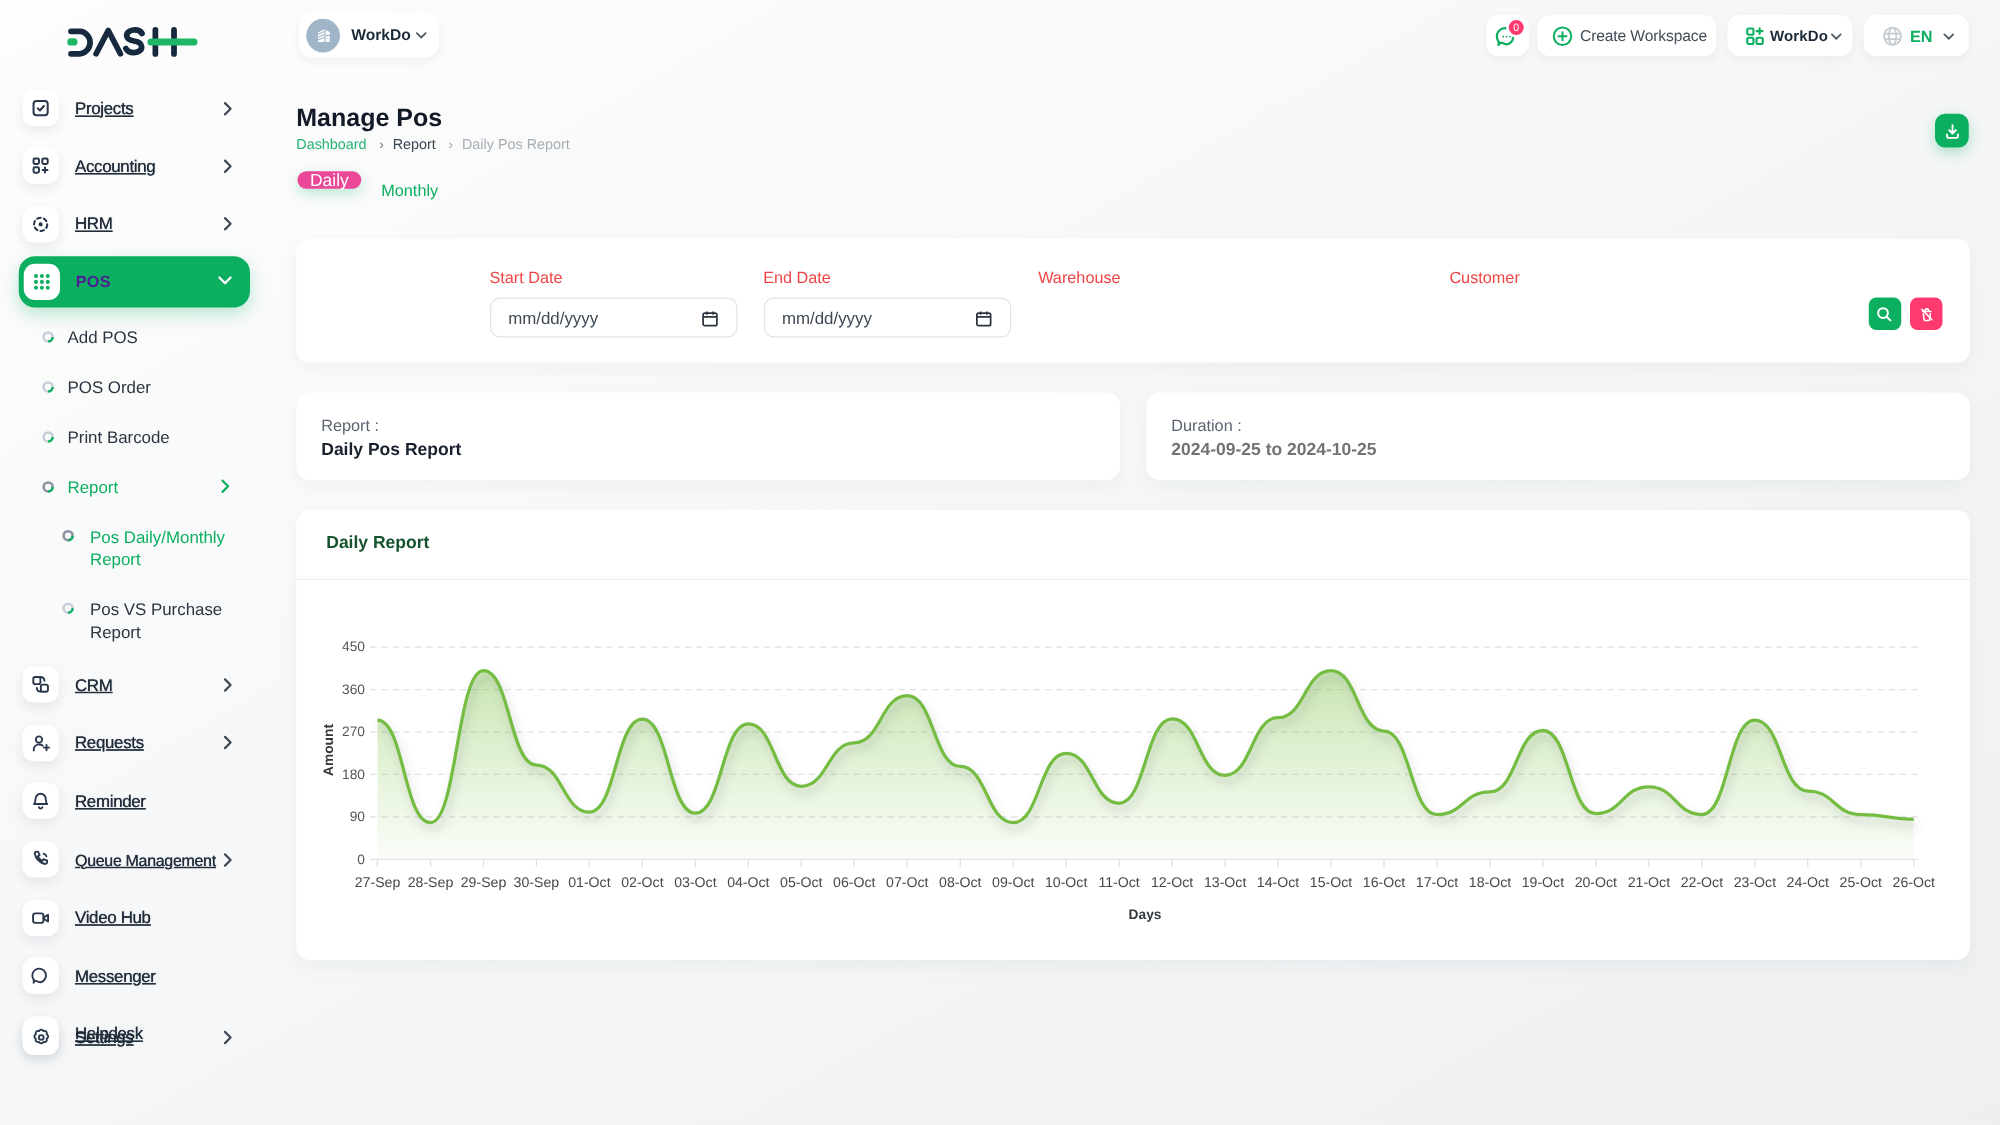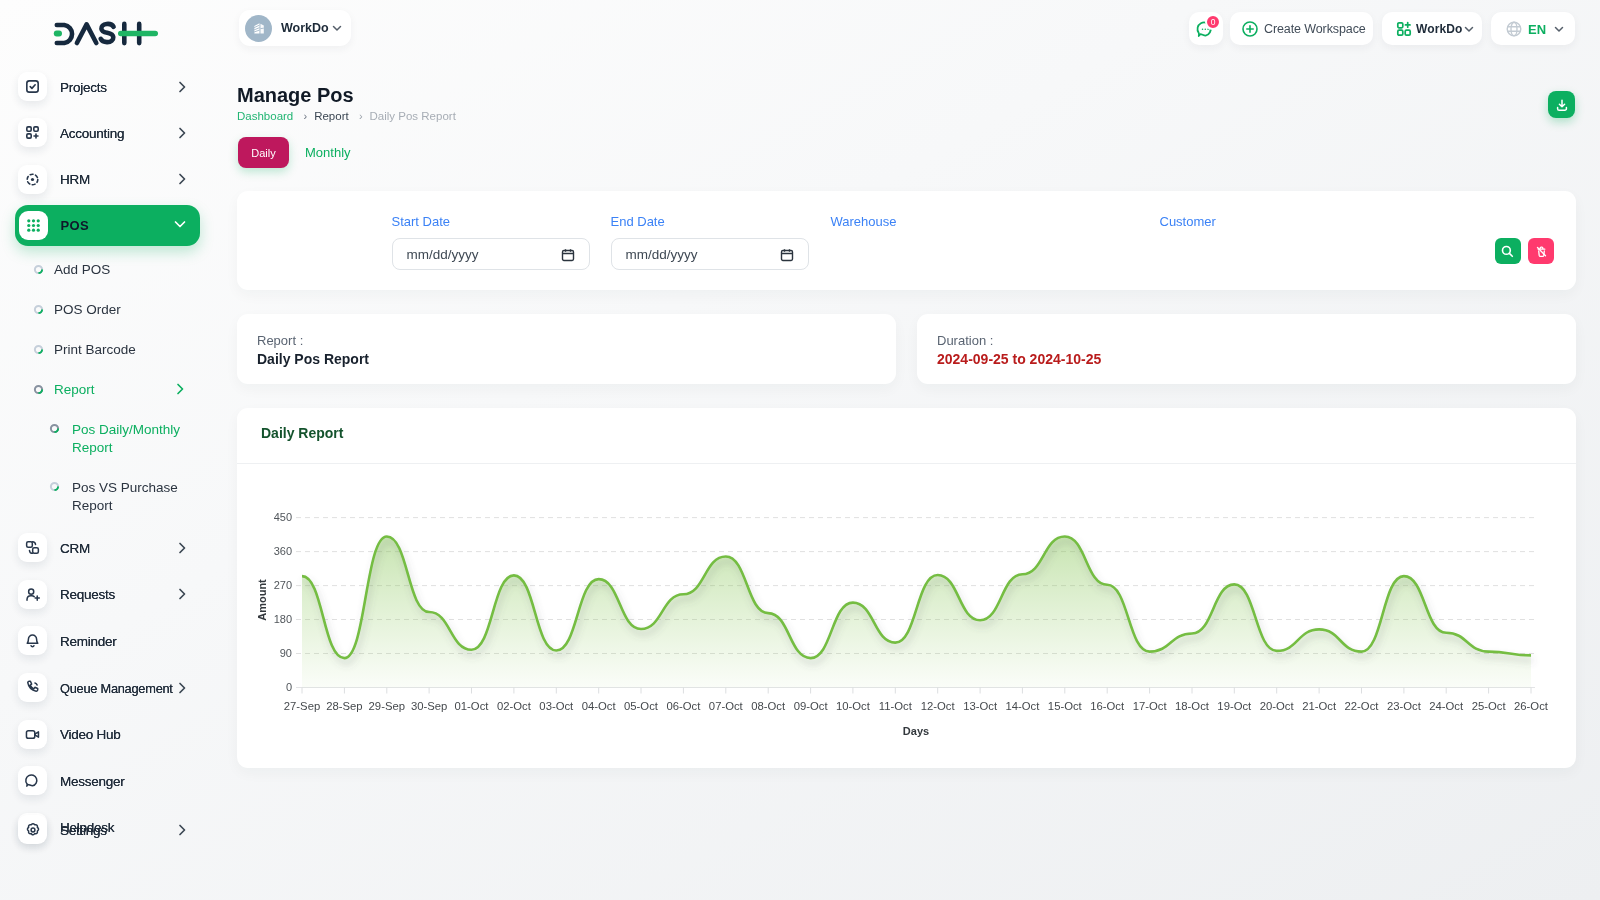--- a/index.html
+++ b/index.html
@@ -2,28 +2,28 @@
 <html><head>
 <meta charset="utf-8">
 <style>
 * { margin:0; padding:0; box-sizing:border-box; }
 html,body { width:1600px; height:900px; overflow:hidden; font-family:"Liberation Sans", sans-serif; }
 body { background:linear-gradient(150deg,#fdfdfd 0%,#f7f8f9 38%,#edeff1 100%); position:relative; }
 .abs { position:absolute; }
 .card { position:absolute; background:#fff; border-radius:11px; box-shadow:0 5px 14px rgba(30,40,60,0.04); }
 .iconbox { position:absolute; left:18px; width:29px; height:29px; background:#fff; border-radius:9px; box-shadow:0 4px 9px rgba(25,45,70,0.09); display:flex; align-items:center; justify-content:center; }
 .sitem { position:absolute; left:0; width:218px; height:29px; }
-.sitem .txt { position:absolute; left:60px; top:50%; transform:translateY(-50%); font-size:13.5px; color:#202c3a; text-shadow:0 0 0.6px #202c3a; letter-spacing:-0.25px; white-space:nowrap; }
+.sitem .txt { position:absolute; left:60px; top:50%; transform:translateY(-50%); font-size:13.5px; color:#202c3a; text-shadow:0 0 0.6px #202c3a; letter-spacing:-0.25px; white-space:nowrap;text-decoration:underline; }
 .chev { position:absolute; right:32px; top:50%; transform:translateY(-50%); }
 .sub { position:absolute; left:0; width:218px; font-size:13.5px; color:#2b3440; }
 .sub .blt { position:absolute; left:33px; top:2px; }
 .sub .t { position:absolute; left:54px; top:0; white-space:nowrap; }
 .btnw { position:absolute; background:#fff; border-radius:10px; box-shadow:0 3px 8px rgba(30,40,60,0.05); display:flex; align-items:center; }
 .inp { position:absolute; height:32px; background:#fff; border:1px solid #dfe3e7; border-radius:8px; display:flex; align-items:center; font-size:13.5px; color:#3f4954; }
-.lab { position:absolute; font-size:13px; color:#3b82f6; }
+.lab { position:absolute; font-size:13px; color:#ef4444; }
 svg { display:block; }
 .chartsvg { position:absolute; left:0; top:0; font-family:"Liberation Sans",sans-serif; }
 </style>
 </head>
 <body>
 
 <div class="abs" style="left:0;top:0;width:218px;height:900px;">
 
   <svg class="abs" style="left:52px;top:19px;" width="110" height="28" viewBox="0 0 110 28">
     <g fill="none" stroke="#16293e" stroke-width="4.6" stroke-linecap="round" stroke-linejoin="round">
@@ -84,21 +84,21 @@
           <circle cx="9" cy="4" r="1.7"></circle>
           <circle cx="14" cy="4" r="1.7"></circle>
           <circle cx="4" cy="9" r="1.7"></circle>
           <circle cx="9" cy="9" r="1.7"></circle>
           <circle cx="14" cy="9" r="1.7"></circle>
           <circle cx="4" cy="14" r="1.7"></circle>
           <circle cx="9" cy="14" r="1.7"></circle>
           <circle cx="14" cy="14" r="1.7"></circle>
         </svg>
     </div>
-    <div class="abs" style="left:45.5px;top:50%;transform:translateY(-50%);color:#0f172a;font-size:13px;font-weight:bold;letter-spacing:0.3px;">POS</div>
+    <div class="abs" style="left:45.5px;top:50%;transform:translateY(-50%);color:#4c1d95;font-size:13px;font-weight:bold;letter-spacing:0.3px;">POS</div>
     <svg class="abs" style="right:14px;top:15px;" width="12" height="9" viewBox="0 0 12 9" fill="none" stroke="#fff" stroke-width="1.7" stroke-linecap="round" stroke-linejoin="round">
         <path d="M1.5 2 L6 6.5 L10.5 2"></path>
       </svg>
   </div>
 
   <div class="sub" style="top:262px;">
     <svg class="blt" width="11" height="11" viewBox="0 0 11 11" fill="none">
         <circle cx="5.5" cy="5.5" r="3.6" stroke="#c5cfda" stroke-width="2"></circle>
         <path d="M9.1 5.5 A3.6 3.6 0 0 1 5.5 9.1" stroke="#0caf60" stroke-width="2"></path>
       </svg>
@@ -302,21 +302,21 @@
     </svg>
 </div>
 
 <div class="abs" style="left:237px;top:84px;font-size:20px;font-weight:bold;color:#111a26;">Manage Pos</div>
 <div class="abs" style="left:237px;top:110px;font-size:11.5px;color:#8a919b;">
   <span style="color:#22b573;">Dashboard</span>
   <span style="margin:0 7px;font-size:11px;color:#6b7480;">›</span><span style="color:#3a4652;">Report</span>
   <span style="margin:0 7px;font-size:11px;color:#9aa1aa;">›</span><span style="color:#a7adb5;">Daily Pos Report</span>
 </div>
 
-<div class="abs" style="left:238px;top:137px;width:51px;height:31px;background:#be185d;border-radius:8px;color:#fff;font-size:11px;display:flex;align-items:center;justify-content:center;box-shadow:0 4px 10px rgba(12,175,96,0.25);">Daily</div>
+<div class="abs" style="left:238px;top:137px;width:51px;height:14px;background:#ec4899;border-radius:8px;color:#fff;font-size:14px;display:flex;align-items:center;justify-content:center;box-shadow:0 4px 10px rgba(12,175,96,0.25);">Daily</div>
 <div class="abs" style="left:305px;top:137px;height:31px;display:flex;align-items:center;color:#0caf60;font-size:13px;">Monthly</div>
 
 <div class="abs" style="left:1548px;top:91px;width:27px;height:27px;background:#0caf60;border-radius:8px;display:flex;align-items:center;justify-content:center;box-shadow:0 4px 10px rgba(12,175,96,0.3);">
   <svg width="14" height="14" viewBox="0 0 14 14" fill="none" stroke="#fff" stroke-width="1.5" stroke-linecap="round" stroke-linejoin="round">
       <path d="M7 2.2 V8.8 M7 8.8 L4.4 6.2 M7 8.8 L9.6 6.2"></path>
       <path d="M2.6 9.5 v1.2 a1.6 1.6 0 0 0 1.6 1.6 h5.6 a1.6 1.6 0 0 0 1.6 -1.6 V9.5"></path>
     </svg>
 </div>
 
 <div class="card" style="left:237px;top:191px;width:1339px;height:99px;">
@@ -353,21 +353,21 @@
       </svg>
   </div>
 </div>
 
 <div class="card" style="left:237px;top:314px;width:659px;height:70px;">
   <div class="abs" style="left:20px;top:19px;font-size:13px;color:#5a6472;">Report :</div>
   <div class="abs" style="left:20px;top:37px;font-size:14px;font-weight:bold;color:#18212d;">Daily Pos Report</div>
 </div>
 <div class="card" style="left:917px;top:314px;width:659px;height:70px;">
   <div class="abs" style="left:20px;top:19px;font-size:13px;color:#5a6472;">Duration :</div>
-  <div class="abs" style="left:20px;top:37px;font-size:14px;font-weight:bold;color:#b91c1c;">2024-09-25 to 2024-10-25</div>
+  <div class="abs" style="left:20px;top:37px;font-size:14px;font-weight:bold;color:#737373;">2024-09-25 to 2024-10-25</div>
 </div>
 
 <div class="card" style="left:237px;top:408px;width:1339px;height:360px;">
   <div class="abs" style="left:24px;top:17px;font-size:14px;font-weight:bold;color:#14532d;">Daily Report</div>
   <div class="abs" style="left:0;top:55px;width:1339px;height:1px;background:#eef0f2;"></div>
   <svg class="chartsvg" width="1339" height="360" viewBox="0 0 1339 360">
 <defs>
 <linearGradient id="ag" x1="0" y1="0" x2="0" y2="1">
 <stop offset="0" stop-color="#7abf45" stop-opacity="0.42"></stop>
 <stop offset="0.78" stop-color="#8cc95a" stop-opacity="0.13"></stop>

